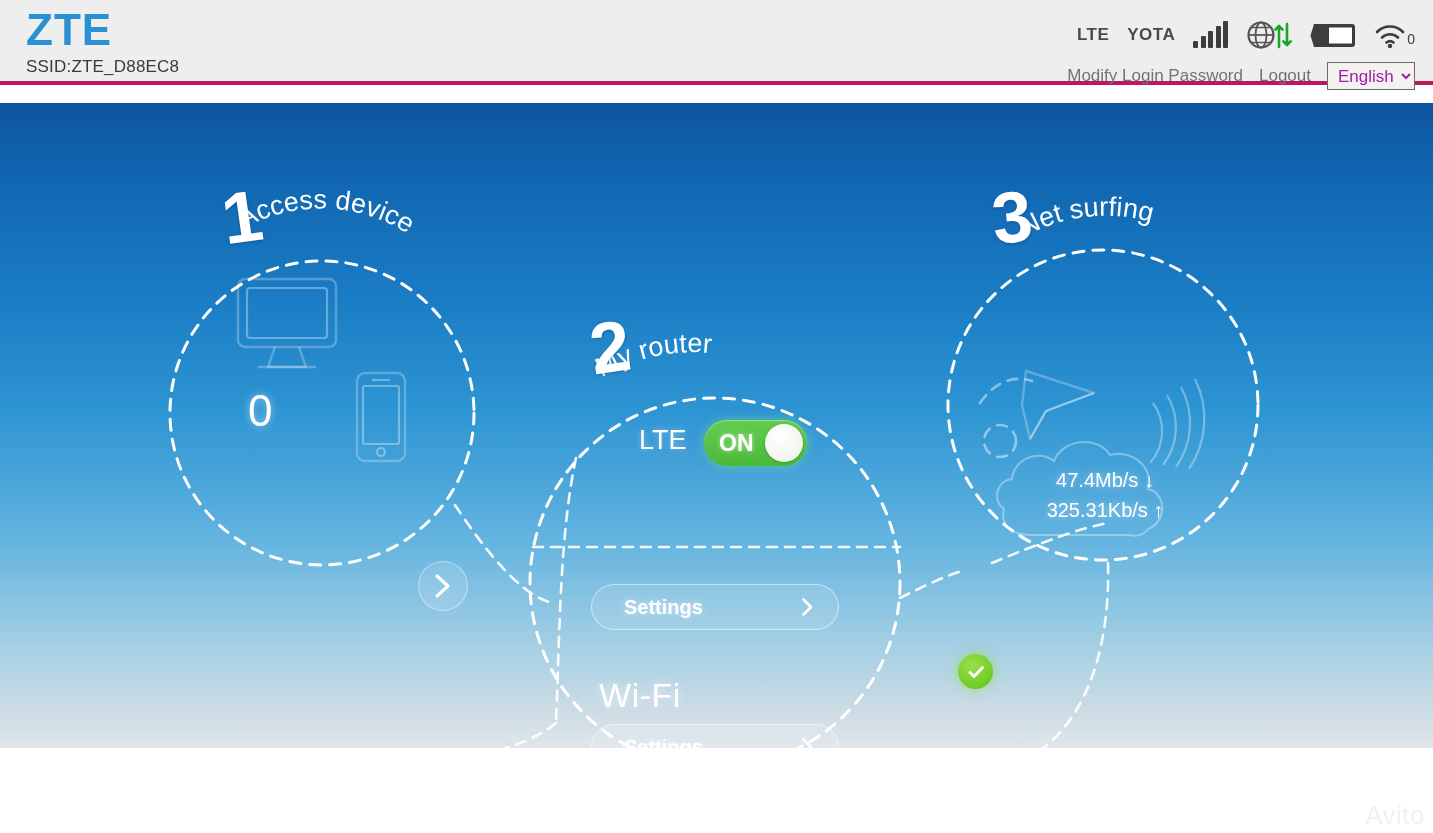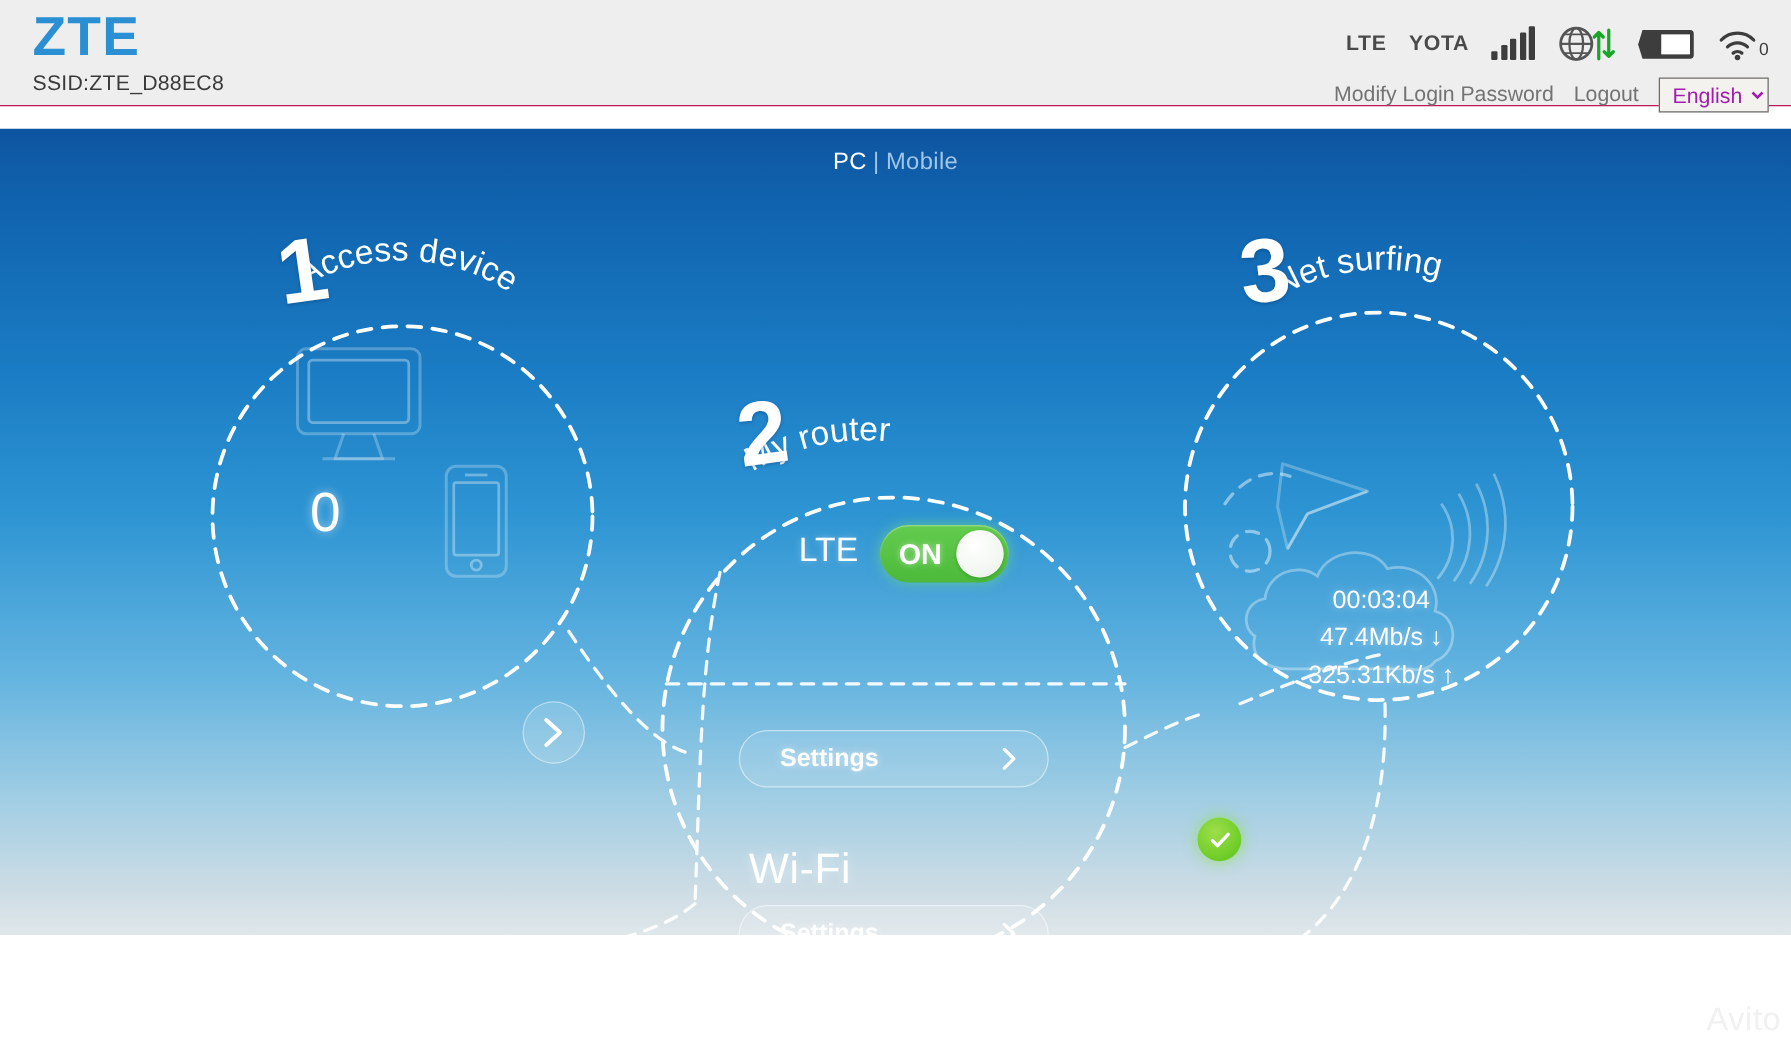--- a/index.html
+++ b/index.html
@@ -19,21 +19,21 @@
     background: #ffffff;
   }
 
   
   .header {
     position: absolute;
     left: 0; top: 0;
     width: 1433px;
     height: 85px;
     background: #eeeeee;
-    border-bottom: 1px solid #be185d;
+    border-bottom: 4px solid #be185d;
   }
 
   .brand {
     position: absolute;
     left: 26px;
     top: 4px;
   }
   .brand-logo {
     font-family: "Liberation Sans", sans-serif;
     font-size: 44px;
@@ -460,23 +460,20 @@
           C 1010 432 1000 420 1004 406
           C 992 398 996 378 1012 376
           C 1014 356 1038 346 1054 358
           C 1062 336 1098 332 1110 352
           C 1134 346 1154 366 1148 386
           C 1166 390 1168 418 1148 426
           C 1144 432 1136 434 1128 432 Z"></path>
       </g>
     </svg>
 
-    <div class="view-toggle">
-      <span class="vt-item vt-active">PC</span><span class="vt-sep">|</span><span class="vt-item vt-idle">Mobile</span>
-    </div>
 
     <div class="step-num" id="num1">1</div>
     <div class="step-num" id="num2">2</div>
     <div class="step-num" id="num3">3</div>
 
     <div class="dev-count">0</div>
 
     <div class="arrow-btn">
       <svg width="18" height="26" viewBox="0 0 18 26">
         <path d="M3 3 L14 13 L3 23" fill="none" stroke="#ffffff" stroke-width="3.2" stroke-linecap="round" stroke-linejoin="round"></path>
@@ -506,21 +503,20 @@
     <div class="pill-btn" id="btn-wifi-settings">
       <span class="pill-label">Settings</span>
       <span class="pill-chev">
         <svg width="13" height="20" viewBox="0 0 13 20">
           <path d="M2.5 2.5 L10 10 L2.5 17.5" fill="none" stroke="#ffffff" stroke-width="2.6" stroke-linecap="round" stroke-linejoin="round"></path>
         </svg>
       </span>
     </div>
 
     <div class="cloud-stats">
-      <div>00:03:04</div>
       <div>47.4Mb/s ↓</div>
       <div>325.31Kb/s ↑</div>
     </div>
 
     <div class="check-badge">
       <svg width="22" height="22" viewBox="0 0 22 22">
         <path d="M5 11.5 L9 15.5 L17.5 6.5" fill="none" stroke="#ffffff" stroke-width="2.8" stroke-linecap="round" stroke-linejoin="round"></path>
       </svg>
     </div>
   </div>

